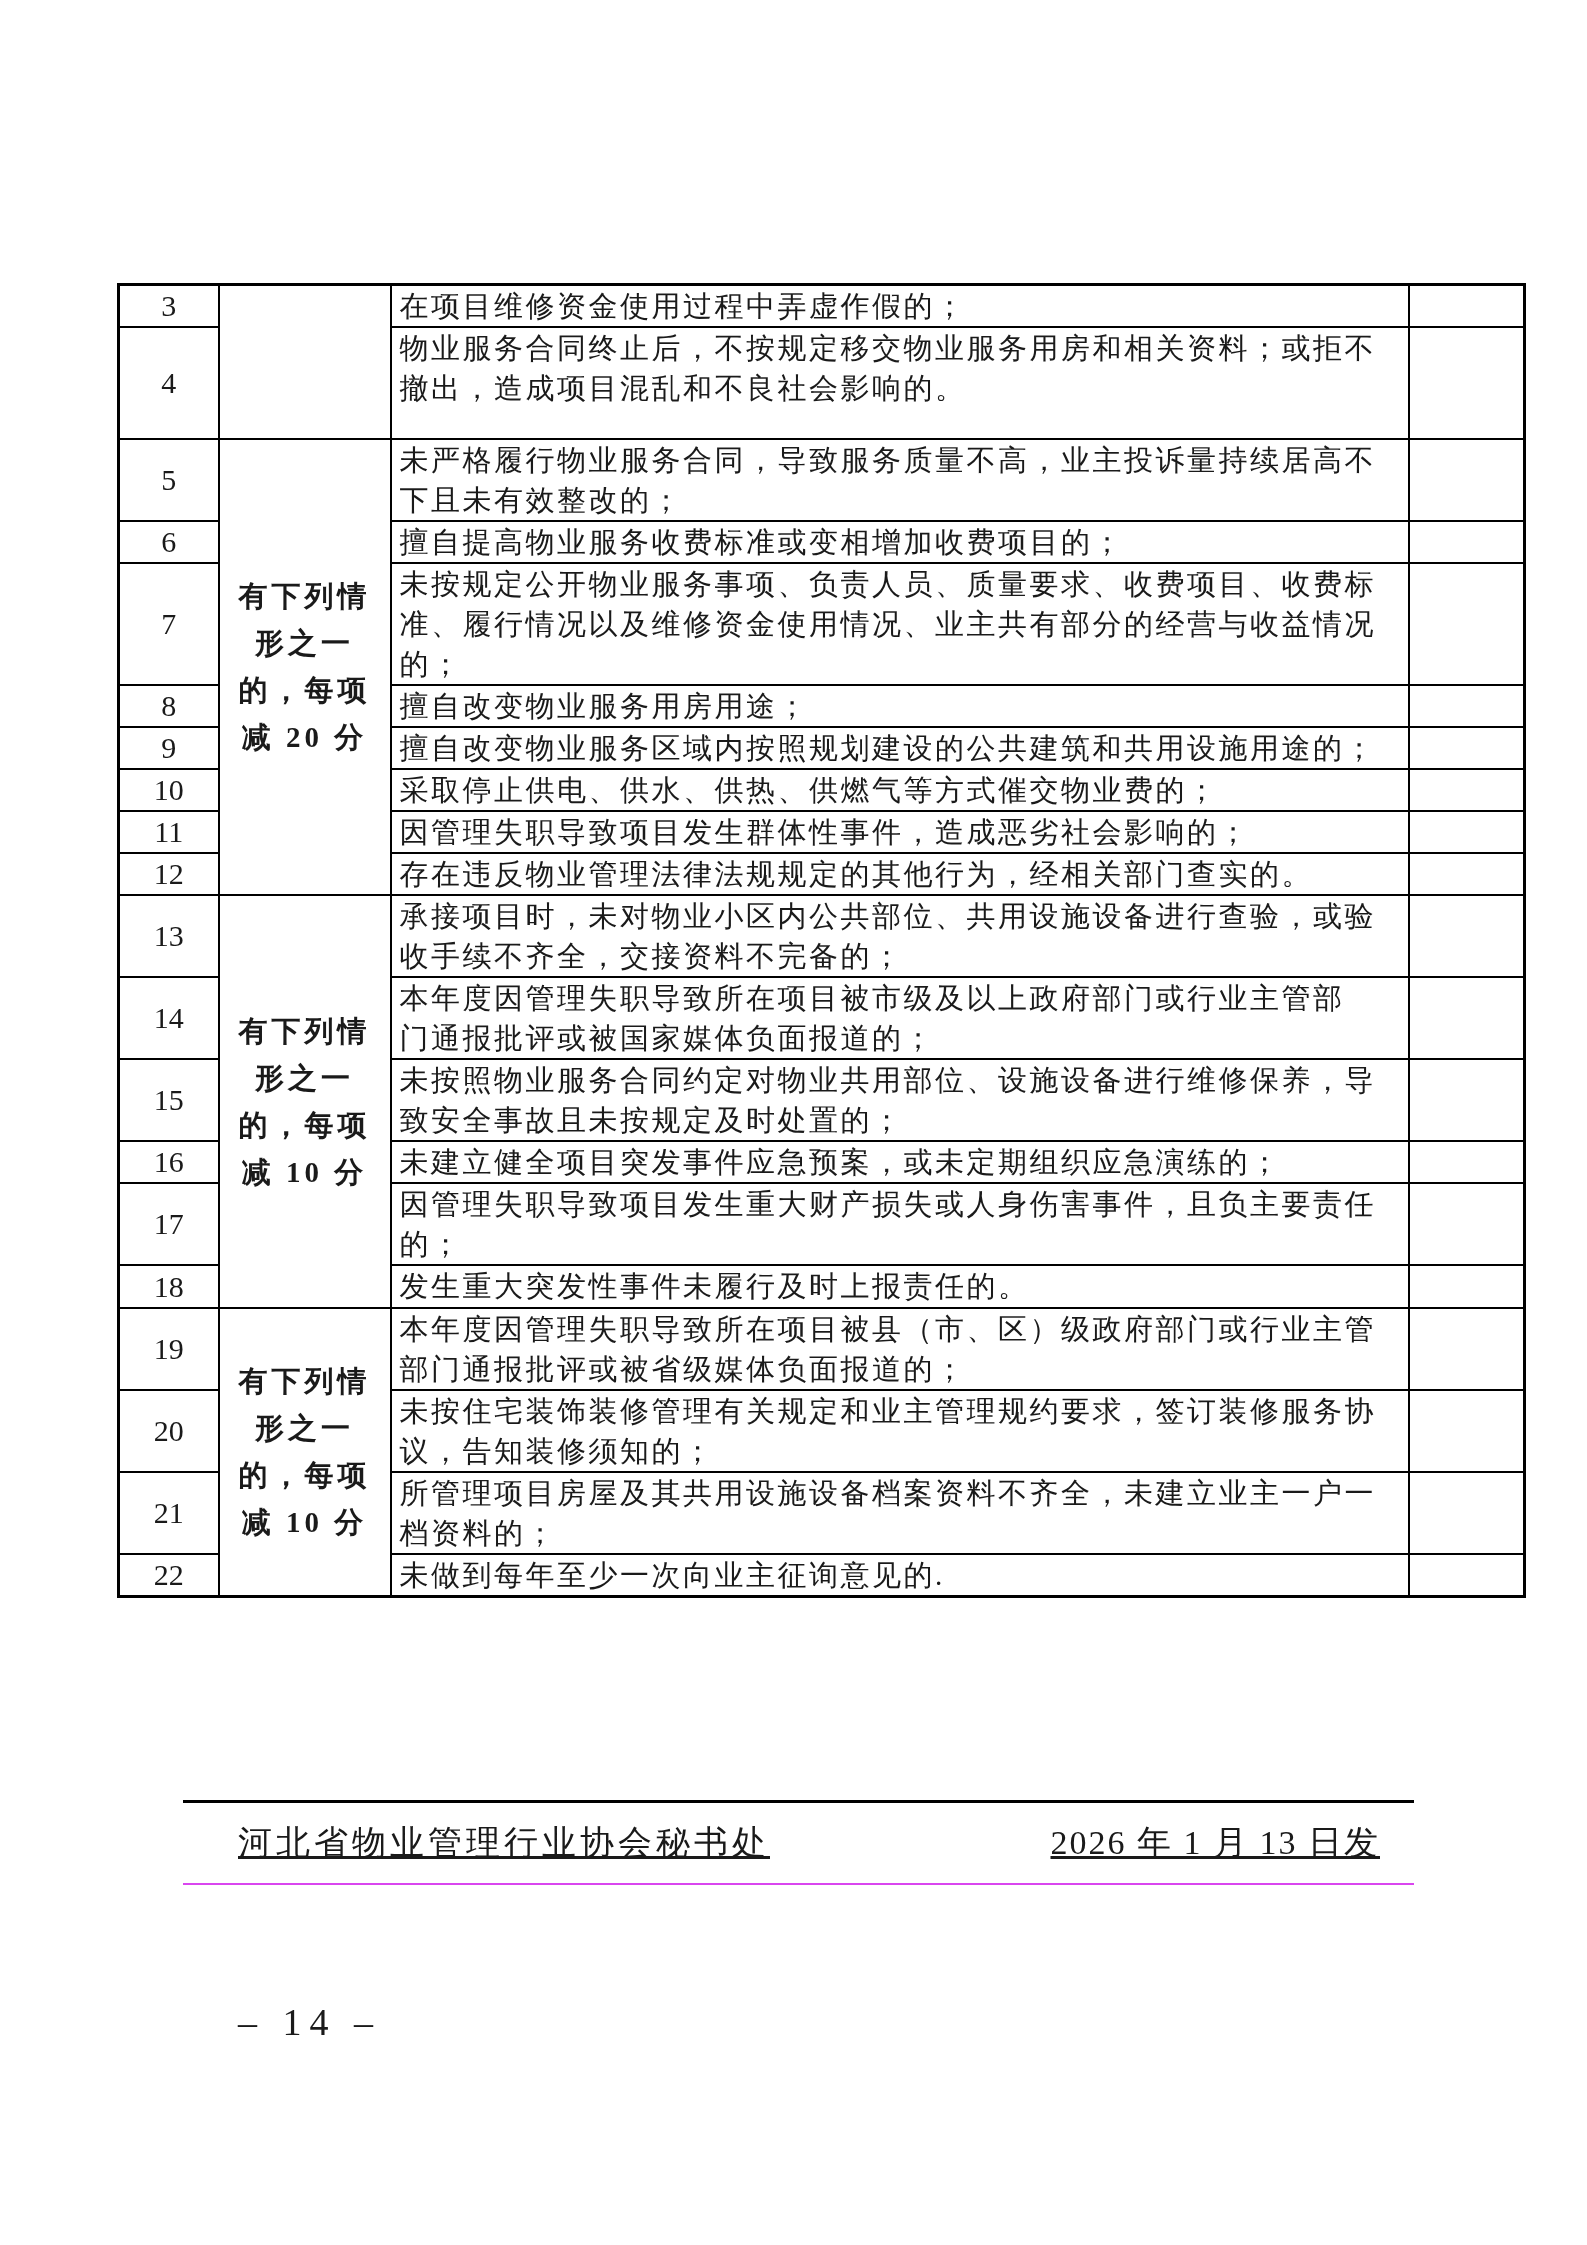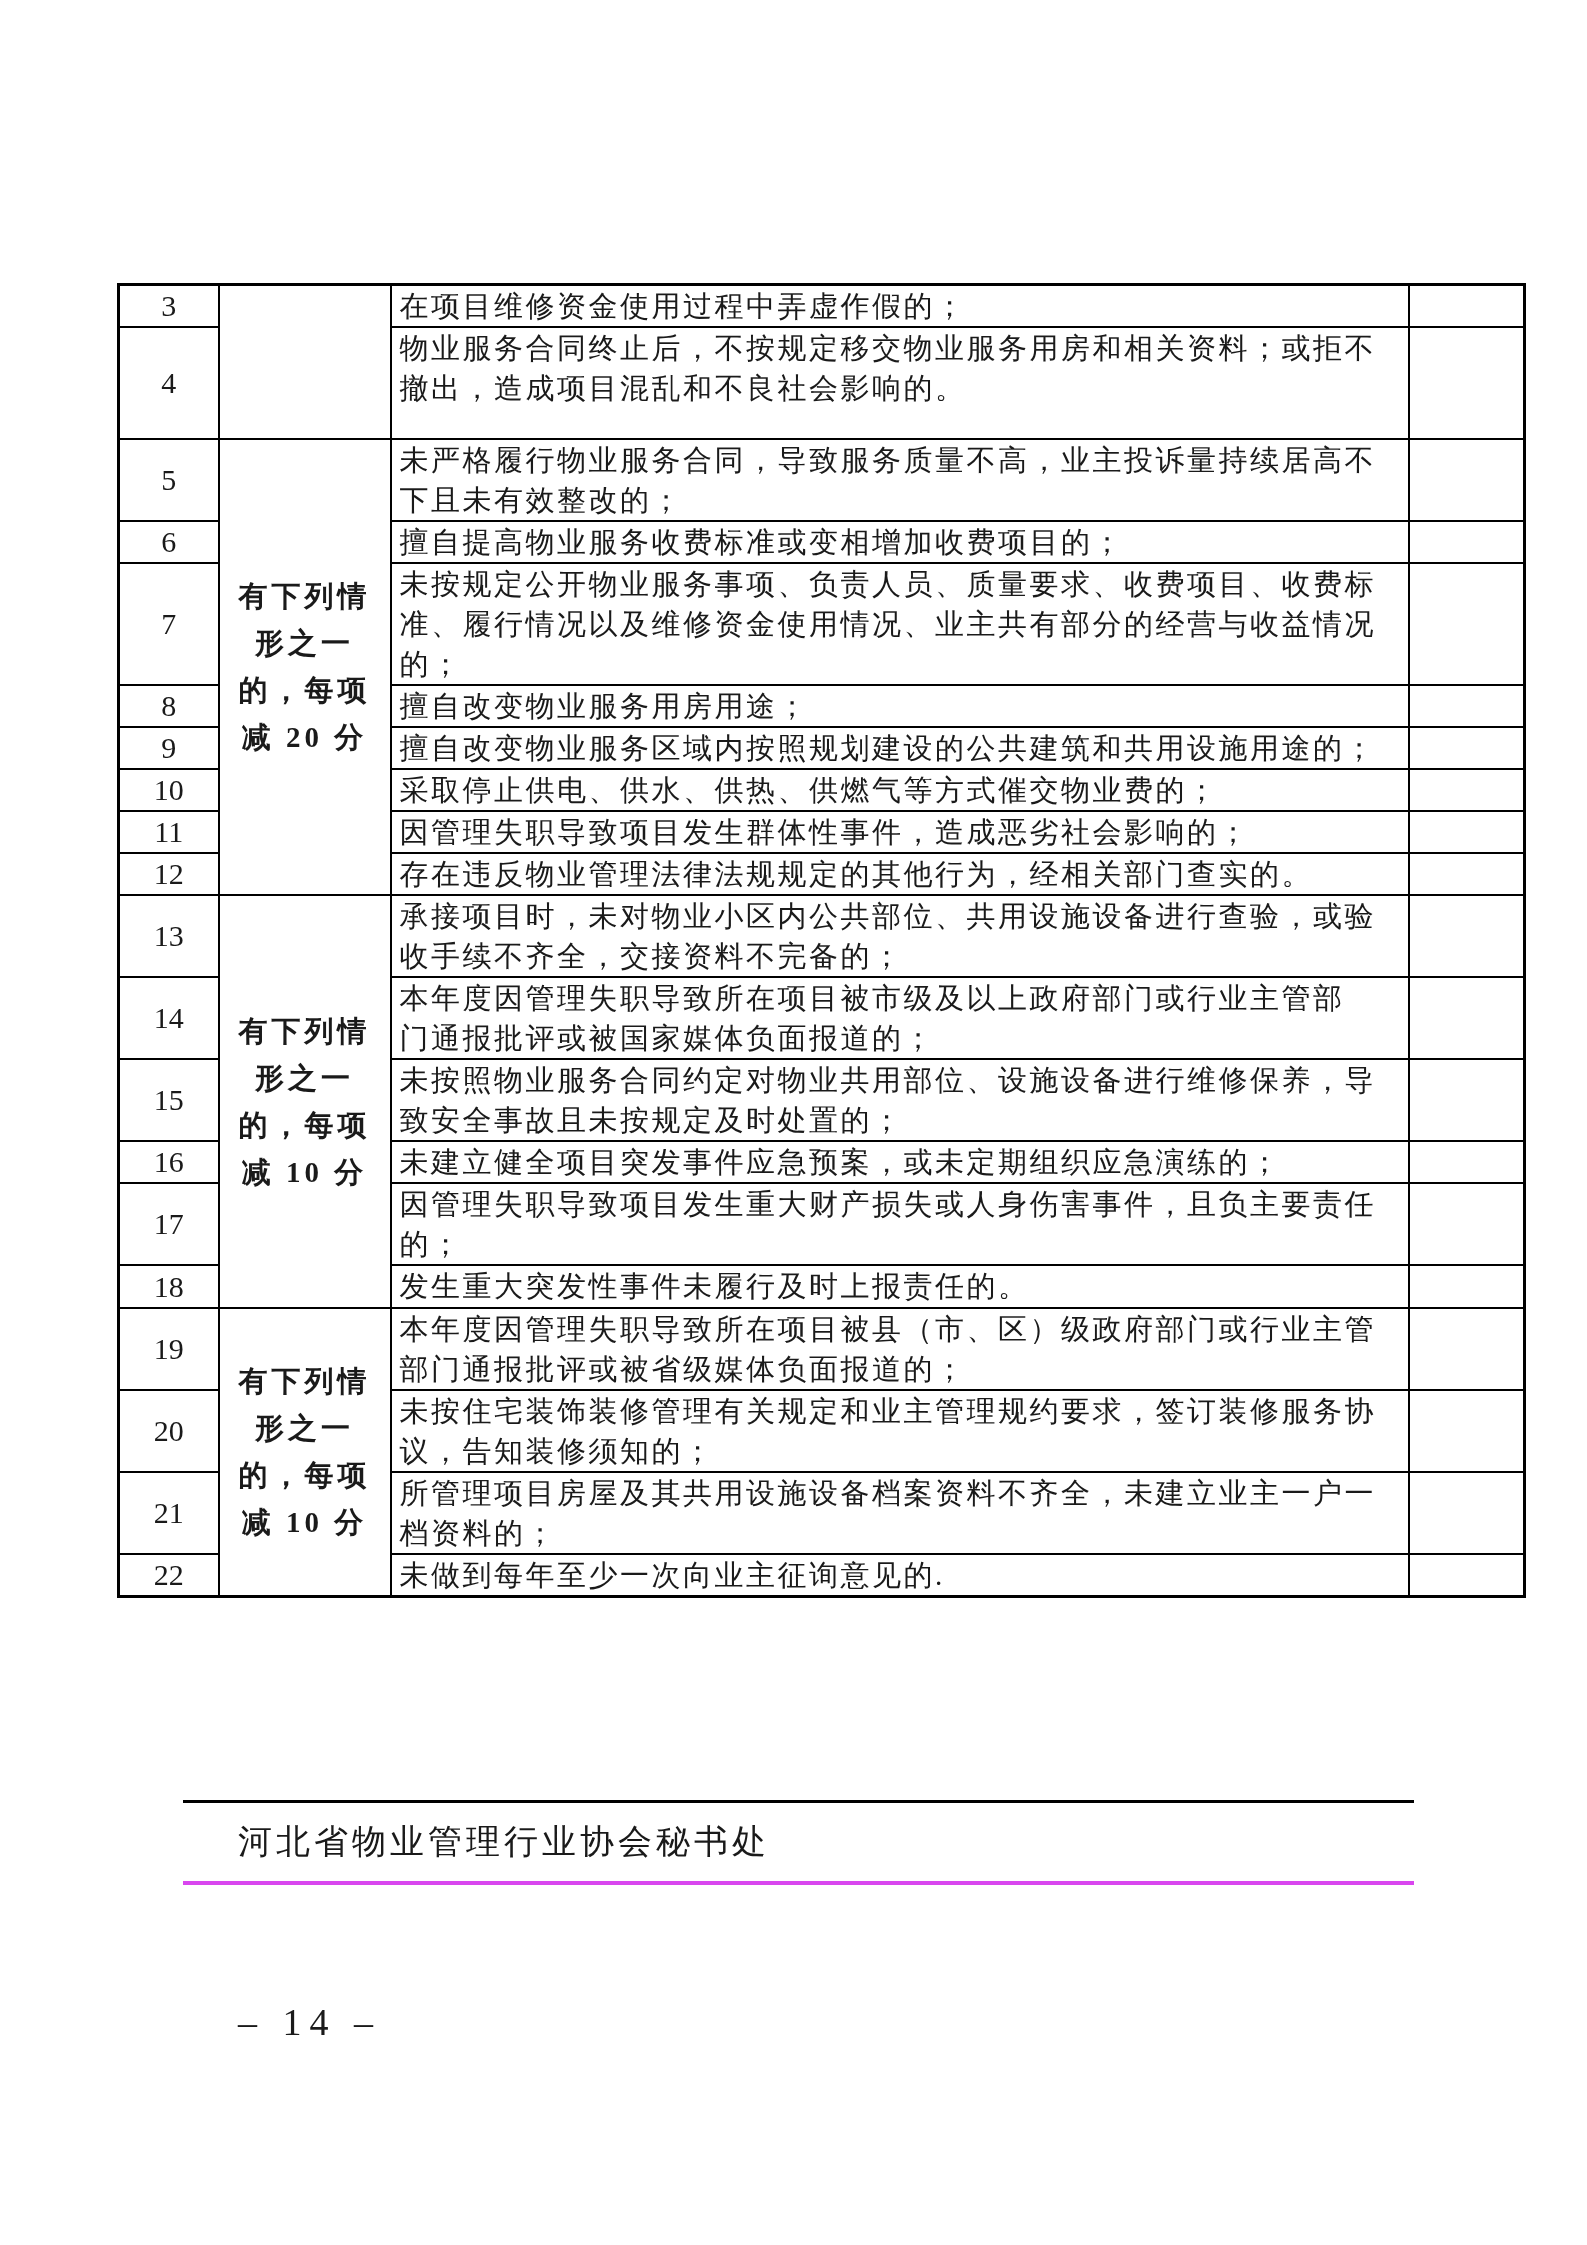--- a/index.html
+++ b/index.html
@@ -52,24 +52,25 @@
     text-align:left;
   }
   td.score{padding:0;}
 
   
   .footer-band{
     position:absolute;left:183px;top:1800px;
     width:1231px;height:85px;
     box-sizing:border-box;
     border-top:3px solid #000;
-    border-bottom:4px solid #d946ef;
+    border-bottom:2px solid #d946ef;
     display:flex;align-items:center;justify-content:space-between;
     padding:0 34px 0 55px;
     font-size:34px;
+    text-decoration:underline;
   }
   .footer-issuer{letter-spacing:4px;}
   .footer-date{letter-spacing:2px;}
 
   .page-number{
     position:absolute;left:238px;top:2000px;
     font-size:38px;
     letter-spacing:8px;
     white-space:nowrap;
   }
@@ -209,17 +210,18 @@
         <tr style="height: 40px; margin-top: 8px;">
           <td class="num">22</td>
           <td class="content">未做到每年至少一次向业主征询意见的.</td>
           <td class="score"></td>
         </tr>
       </tbody>
   </table>
 
   <div class="footer-band">
     <span class="footer-issuer">河北省物业管理行业协会秘书处</span>
+    <span class="footer-date">2026 年 1 月 13 日发</span>
   </div>
 
   <div class="page-number">– 14 –</div>
 
 </div>
 
 </body></html>

